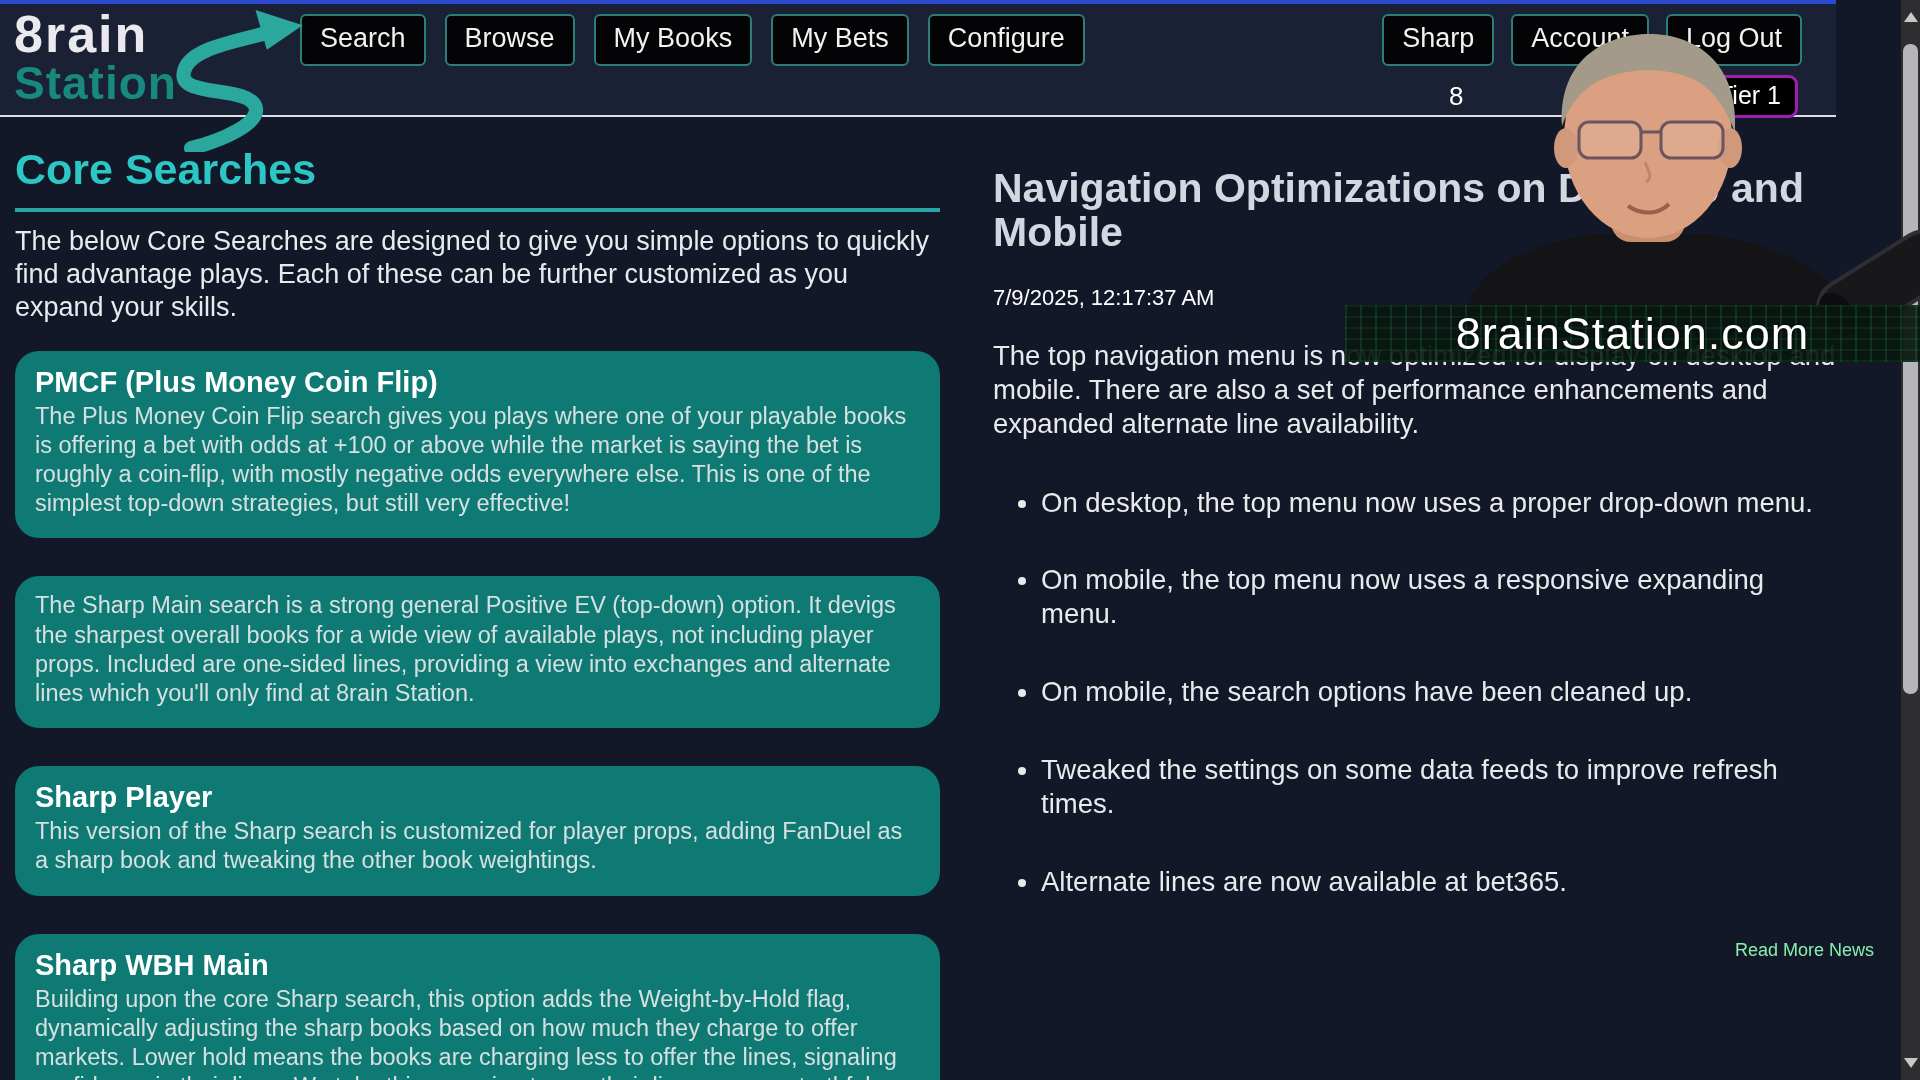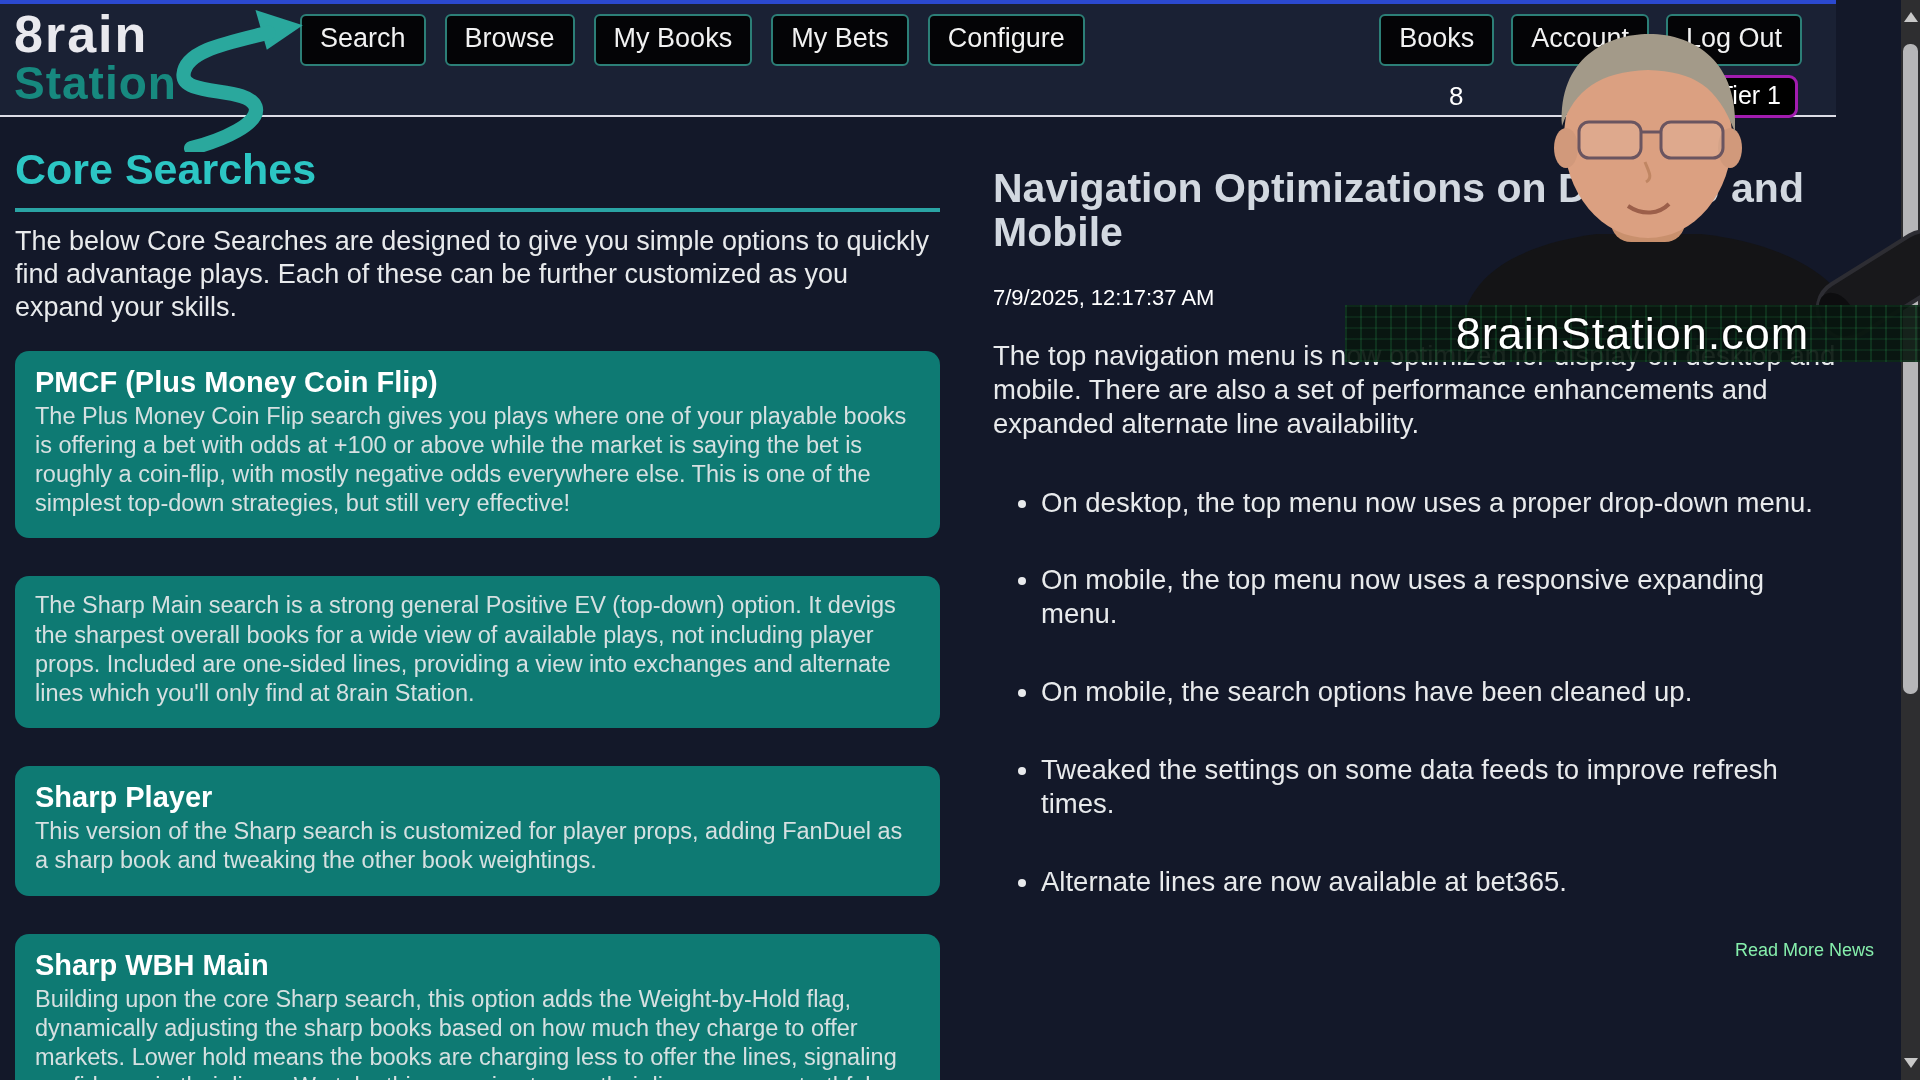--- a/index.html
+++ b/index.html
@@ -58,21 +58,21 @@
   .badge-custom { background: #3c3cf0; }
   .badge-tier { background: #000000; border: 3px solid #a21caf; }
 
   
   .left-col { position: absolute; left: 15px; top: 148px; width: 925px; z-index: 1; }
   .core-title { font-size: 43px; font-weight: bold; color: #2cc6c4; line-height: 1.0; }
   .core-divider { height: 4px; background: #2aa4a4; border: none; margin: 17px 0 13px; }
   .core-intro { font-size: 27px; line-height: 1.23; color: #e8eaec; margin-bottom: 26px; }
   .card {
     background: #0e7a73;
-    border-radius: 14px;
+    border-radius: 24px;
     padding: 15px 20px 20px;
     margin-bottom: 38px;
     cursor: pointer;
   }
   .card h2 { font-size: 29px; font-weight: bold; color: #ffffff; margin-bottom: 3px; line-height: 1.15; }
   .card p { font-size: 23.5px; line-height: 1.24; color: #d6e0e1; }
 
   
   .right-col { position: absolute; left: 993px; top: 166px; width: 885px; z-index: 1; }
   .news-title { font-size: 41px; font-weight: bold; color: #d2d8e0; line-height: 1.08; max-width: 865px; }
@@ -135,21 +135,21 @@
 
   <div class="nav-left">
     <button class="nav-btn">Search</button>
     <button class="nav-btn">Browse</button>
     <button class="nav-btn">My Books</button>
     <button class="nav-btn">My Bets</button>
     <button class="nav-btn">Configure</button>
   </div>
 
   <div class="nav-right">
-    <button class="nav-btn">Books</button>
+    <button class="nav-btn">Sharp</button>
     <button class="nav-btn">Account</button>
     <button class="nav-btn">Log Out</button>
   </div>
 
   <div class="user-row">
     <span class="user-name">8</span>
     <span class="badge badge-custom">Custom</span>
     <span class="badge badge-tier">Tier 1</span>
   </div>
 </div>

